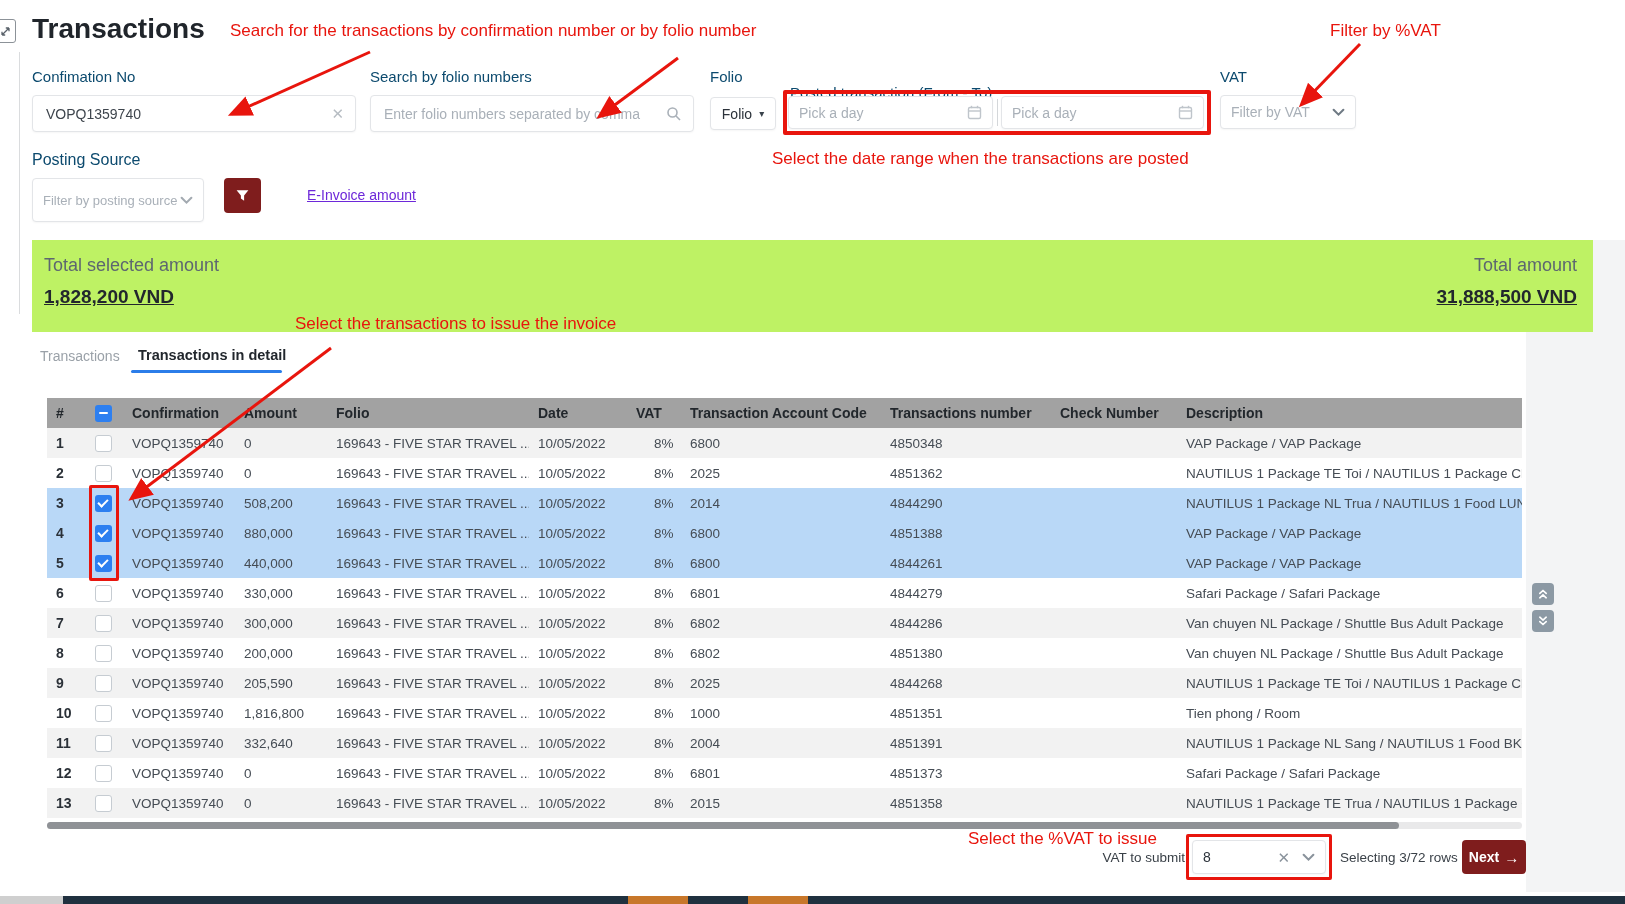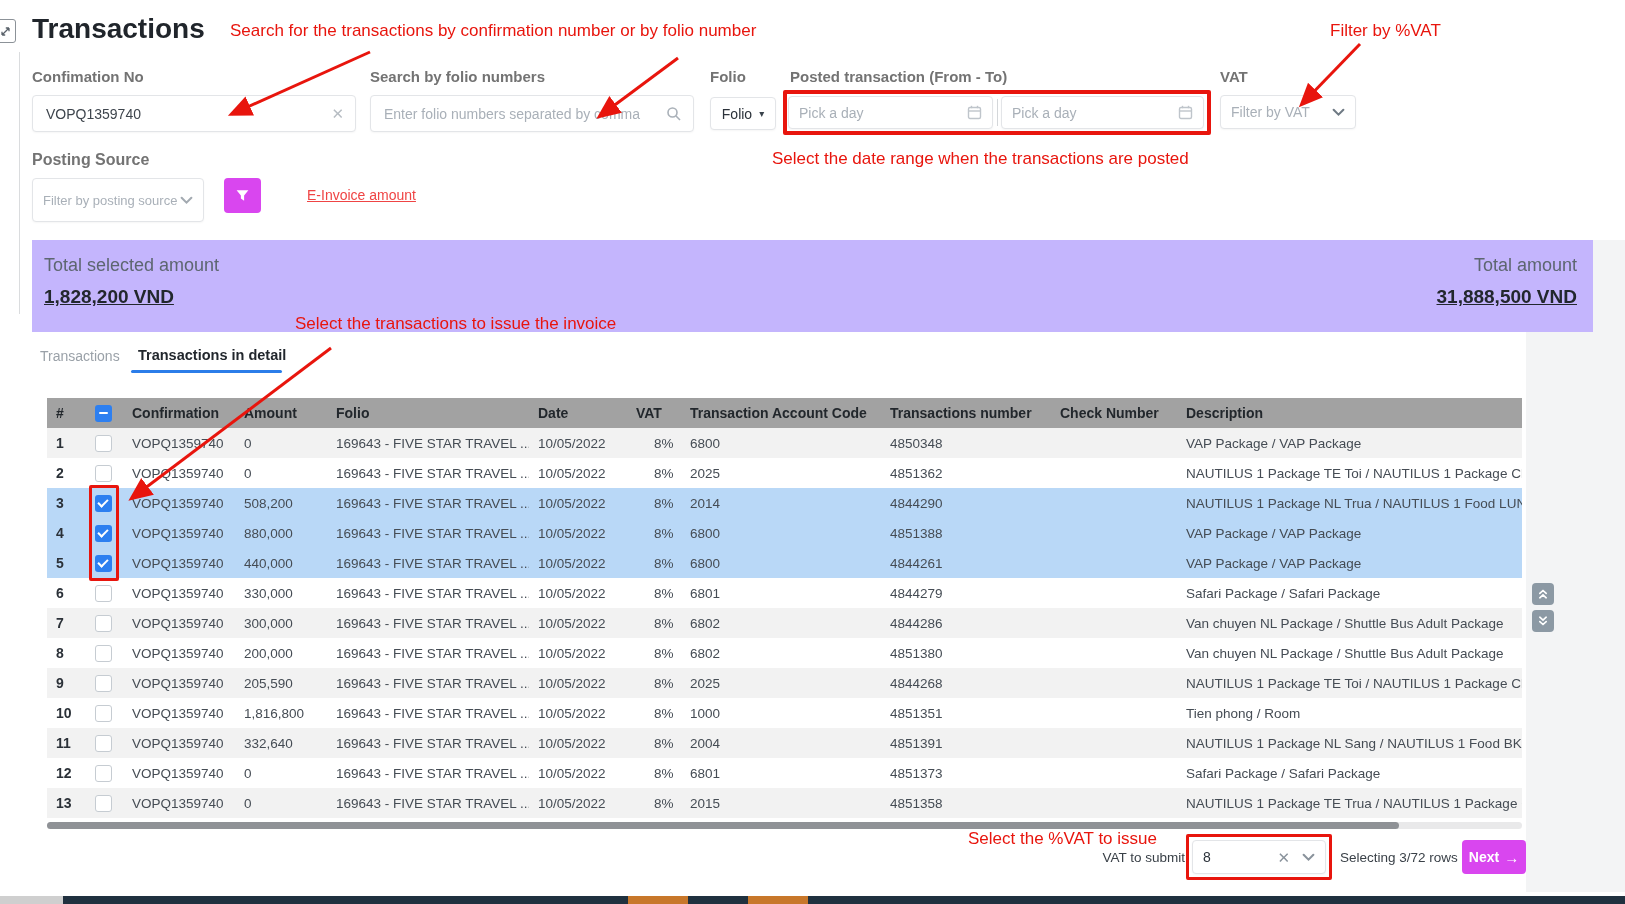--- a/index.html
+++ b/index.html
@@ -1,33 +1,33 @@
 <!DOCTYPE html>
 <html><head>
 <meta charset="utf-8">
 <style>
   html,body{margin:0;padding:0;}
   body{width:1625px;height:904px;position:relative;overflow:hidden;background:#ffffff;
        font-family:"Liberation Sans", sans-serif;color:#262c33;}
   .abs{position:absolute;}
-  .lbl{font-size:15px;color:#737373;font-weight:bold;}
+  .lbl{font-size:15px;color:#0c4a6e;}
   .hint{font-size:17px;color:#e8150d;}
   .input-box{background:#fff;border:1px solid #e3e5e8;border-radius:4px;height:37px;
              display:flex;align-items:center;padding:0 11px;font-size:14px;color:#3e454d;
              box-shadow:0 1px 2px rgba(0,0,0,.04);box-sizing:border-box;}
   .input-box input{border:none;outline:none;flex:1;font:inherit;color:inherit;background:transparent;min-width:0;}
   .input-box input::placeholder{color:#a9b0b8;}
   .ph{color:#a9b0b8;}
   .grow{flex:1;}
   .select{background:#fff;border:1px solid #e3e5e8;border-radius:4px;display:flex;align-items:center;
           padding:0 10px;font-size:14px;box-sizing:border-box;box-shadow:0 1px 2px rgba(0,0,0,.04);}
-  .link{font-size:14px;color:#ef4444;text-decoration:underline;font-weight:500;}
+  .link{font-size:14px;color:#6d28d9;text-decoration:underline;font-weight:500;}
   .icon-x{font-size:15px;color:#b7bdc3;line-height:1;}
   .caret{font-size:10px;color:#39424b;line-height:1;}
-  .summary-box{background:#c4b5fd;}
+  .summary-box{background:#bef264;}
   .sum-lbl{font-size:18px;color:#5d6670;}
   .sum-val{font-size:19px;color:#22272d;font-weight:700;text-decoration:underline;}
   .tab{font-size:14px;}
   .tab-inactive{color:#9aa1a8;}
   .tab-active{color:#22272d;font-weight:700;}
   .tab-underline{background:#2b7de9;height:3px;border-radius:2px;}
   
   .tgrid{display:grid;grid-template-columns:36px 40px 112px 92px 202px 98px 54px 200px 170px 126px minmax(0,1fr);
          align-items:center;width:1475px;box-sizing:border-box;}
   .thead{height:30px;background:#a2a2a2;color:#22272c;font-weight:700;font-size:14px;}
@@ -42,21 +42,21 @@
       border:1.5px solid #c6ccd2;display:flex;align-items:center;justify-content:center;}
   .cb.checked{background:#2d7ff0;border:none;}
   .cb.checked::after{content:"";width:8px;height:4px;border-left:2px solid #fff;border-bottom:2px solid #fff;
       transform:rotate(-45deg);margin-top:-3px;}
   .cb.indet{background:#2d7ff0;border:none;}
   .cb.indet::after{content:"";width:9px;height:2.5px;background:#fff;border-radius:1px;}
   
   .ann-box{border:4px solid #e8150d;border-radius:2px;box-sizing:border-box;pointer-events:none;z-index:40;}
   .ann-box.thin{border-width:3px;}
   .overlay{position:absolute;left:0;top:0;pointer-events:none;z-index:50;}
-  .btn-blue{background:#d946ef;border-radius:4px;display:flex;align-items:center;justify-content:center;
+  .btn-blue{background:#7f1d1d;border-radius:4px;display:flex;align-items:center;justify-content:center;
             color:#fff;box-sizing:border-box;}
   .scrollbtn{width:22px;height:22px;border-radius:4px;background:#8c99a4;display:flex;
              align-items:center;justify-content:center;}
   .vline{width:1px;background:#dadcde;}
   .sb-track{background:#e9e9ea;border-radius:4px;}
   .sb-thumb{background:#8f9296;border-radius:4px;height:100%;}
   .footer-txt{font-size:13.5px;color:#3a4148;}
 </style>
 </head>
 <body>
@@ -70,21 +70,21 @@
   </svg>
 </div>
 
 <div class="abs" style="left:32px;top:13px;font-size:28px;font-weight:700;color:#20252b;">Transactions</div>
 <div class="abs hint" style="left:230px;top:21px;">Search for the transactions by confirmation number or by folio number</div>
 <div class="abs hint" style="left:1330px;top:21px;">Filter by %VAT</div>
 
 <div class="abs lbl" style="left:32px;top:68px;">Confimation No</div>
 <div class="abs lbl" style="left:370px;top:68px;">Search by folio numbers</div>
 <div class="abs lbl" style="left:710px;top:68px;">Folio</div>
-<div class="abs lbl" style="left:790px;top:68px;">Posted transaction (From - To)</div>
+<div class="abs lbl" style="left:790px;top:84px;">Posted transaction (From - To)</div>
 <div class="abs lbl" style="left:1220px;top:68px;">VAT</div>
 
 <div class="abs input-box" style="left:32px;top:95px;width:324px;">
   <input type="text" value="VOPQ1359740" style="">
   <span class="icon-x">✕</span>
 </div>
 
 <div class="abs input-box" style="left:370px;top:95px;width:324px;">
   <input type="text" placeholder="Enter folio numbers separated by comma" style="">
   <svg width="16" height="16" viewBox="0 0 16 16">

